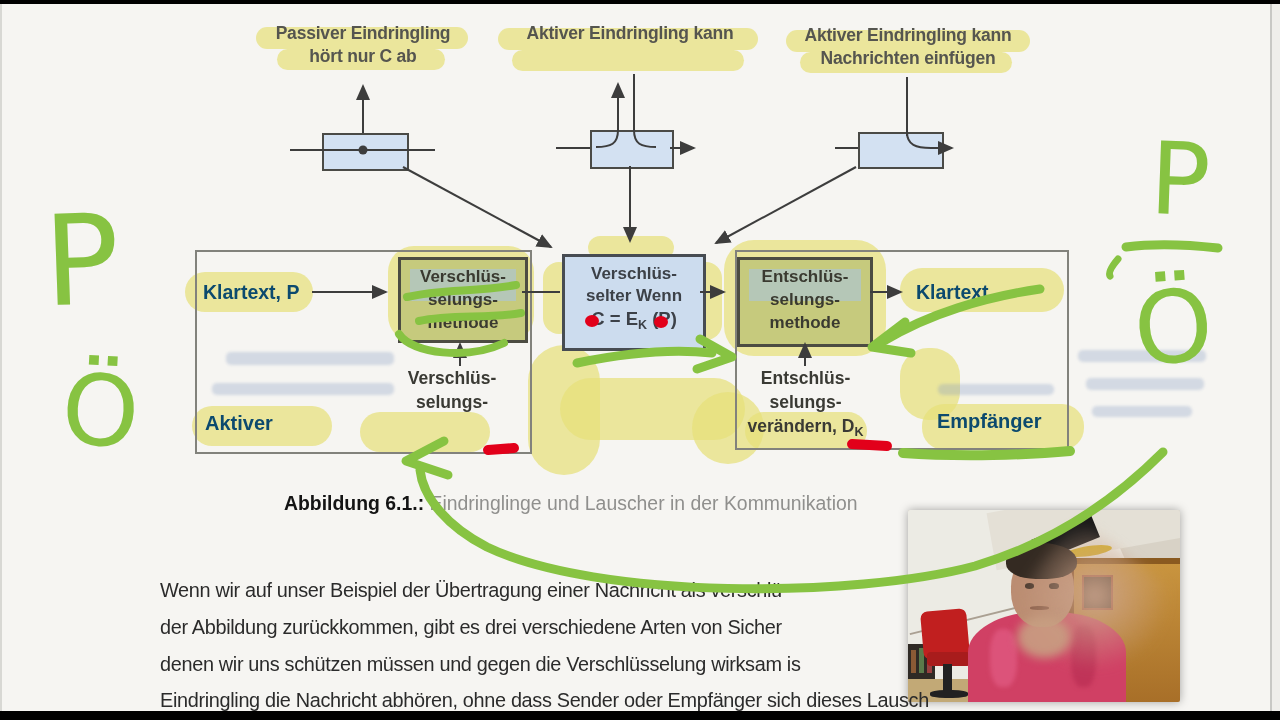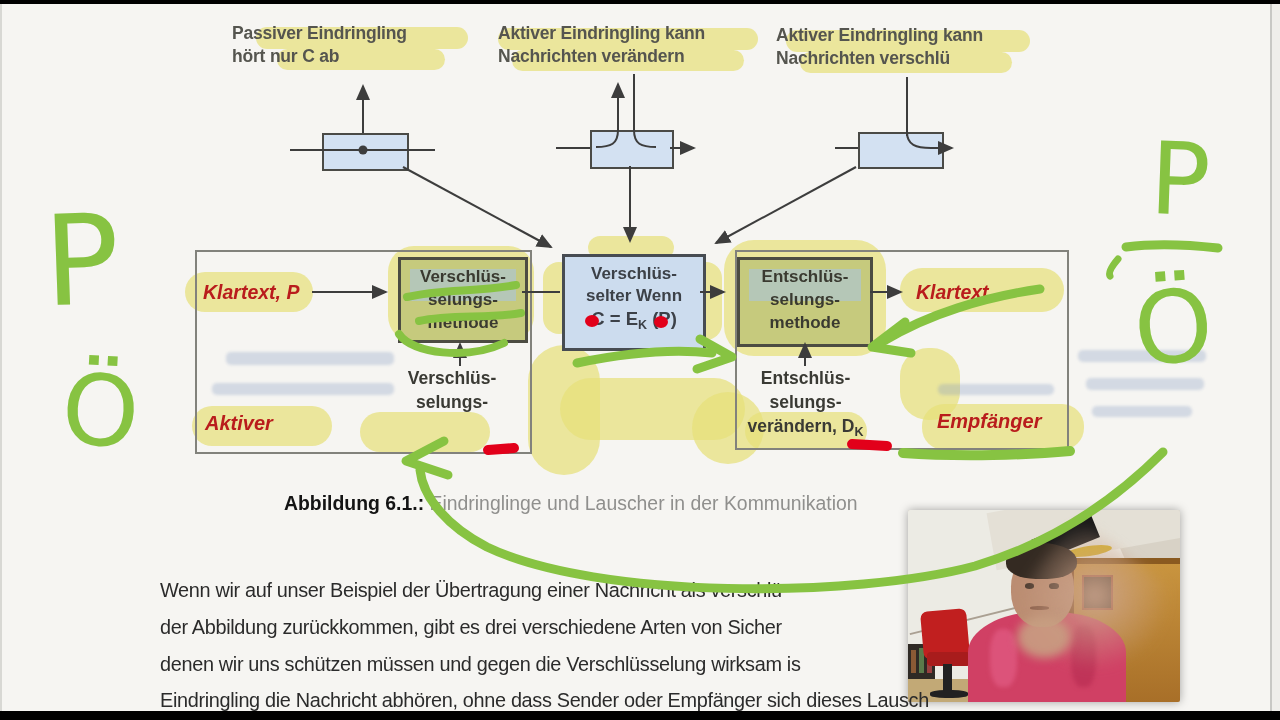--- a/index.html
+++ b/index.html
@@ -5,33 +5,33 @@
   html,body{margin:0;padding:0;background:#000;}
   #frame{position:relative;width:1280px;height:720px;background:#f6f5f2;overflow:hidden;
          font-family:"Liberation Sans",sans-serif;}
   .abs{position:absolute;}
   
   .hl{position:absolute;background:#e6e07a;opacity:.72;border-radius:14px;z-index:1;}
   .ghost{position:absolute;background:rgba(128,152,192,.30);border-radius:5px;filter:blur(1.5px);z-index:1;}
   svg.lines{position:absolute;left:0;top:0;z-index:4;pointer-events:none;}
   svg.annot{position:absolute;left:0;top:0;z-index:9;pointer-events:none;}
   
-  .toplabel{position:absolute;font-size:17.5px;line-height:23px;
+  .toplabel{position:absolute;text-align:center;font-size:17.5px;line-height:23px;
             font-weight:700;color:#55554f;z-index:3;letter-spacing:-.2px;}
   .bigbox{position:absolute;border:2px solid #82827c;z-index:2;}
   .methbox{position:absolute;border:3px solid #4c4c42;background:#c6ca7d;z-index:3;
            text-align:center;font-weight:700;color:#3a3a30;font-size:17px;line-height:23px;}
   .methbox .bluepatch{position:absolute;left:9px;top:9px;right:9px;height:32px;
            background:rgba(168,196,232,.55);z-index:0;}
   .methbox span{position:relative;z-index:1;display:block;}
   .cipherbox{position:absolute;border:3px solid #474c52;background:#ccdcee;z-index:3;
            text-align:center;font-weight:700;color:#3c4148;font-size:17px;line-height:22px;padding-top:6px;}
   .formula{font-size:18.5px;white-space:pre;margin-top:1px;}
   .sub{font-size:12.5px;vertical-align:-4px;}
-  .dgtext{position:absolute;font-weight:700;color:#b91c1c;z-index:3;white-space:nowrap;font-style:italic;}
+  .dgtext{position:absolute;font-weight:700;color:#0c4a6e;z-index:3;white-space:nowrap;}
   .keyblock{position:absolute;text-align:center;font-weight:700;color:#3a3a34;
             font-size:17.5px;line-height:24px;z-index:3;}
   
   .caption{position:absolute;left:284px;top:492px;font-size:20px;z-index:2;white-space:nowrap;
            transform:scaleX(.97);transform-origin:left;}
   .caption b{color:#141414;}
   .caption span.rest{color:#8f8f8d;}
   .bodyline{position:absolute;left:160px;font-size:20.5px;color:#2b2b2b;white-space:nowrap;
             letter-spacing:-.35px;transform:scaleX(.97);transform-origin:left;z-index:2;}
   .above-cam{z-index:8;}
@@ -120,25 +120,24 @@
   <div class="abs" style="left:322px;top:133px;width:83px;height:34px;background:#d3e1f2;border:2px solid #4a4a46;z-index:3;"></div>
   <div class="abs" style="left:590px;top:130px;width:80px;height:35px;background:#d3e1f2;border:2px solid #4a4a46;z-index:2;"></div>
   <div class="abs" style="left:858px;top:132px;width:82px;height:33px;background:#d3e1f2;border:2px solid #4a4a46;z-index:2;"></div>
 
   <div class="toplabel" style="left:232px;top:22px;width:262px;">
     <span>Passiver Eindringling</span><br>
     <span>hört nur C ab</span>
   </div>
   <div class="toplabel" style="left:498px;top:22px;width:264px;">
     <span>Aktiver Eindringling kann</span><br>
-    <span>Nachrichten verändern</span>
   </div>
   <div class="toplabel" style="left:776px;top:24px;width:264px;">
     <span>Aktiver Eindringling kann</span><br>
-    <span>Nachrichten verschlü</span>
+    <span>Nachrichten einfügen</span>
   </div>
 
   <div class="bigbox" style="left:195px;top:250px;width:333px;height:200px;"></div>
   <div class="bigbox" style="left:735px;top:250px;width:330px;height:196px;"></div>
 
   <div class="methbox" style="left:398px;top:257px;width:124px;height:75px;padding-top:5px;">
     <div class="bluepatch"></div>
     <span>Verschlüs-</span>
     <span>selungs-</span>
     <span>methode</span>

